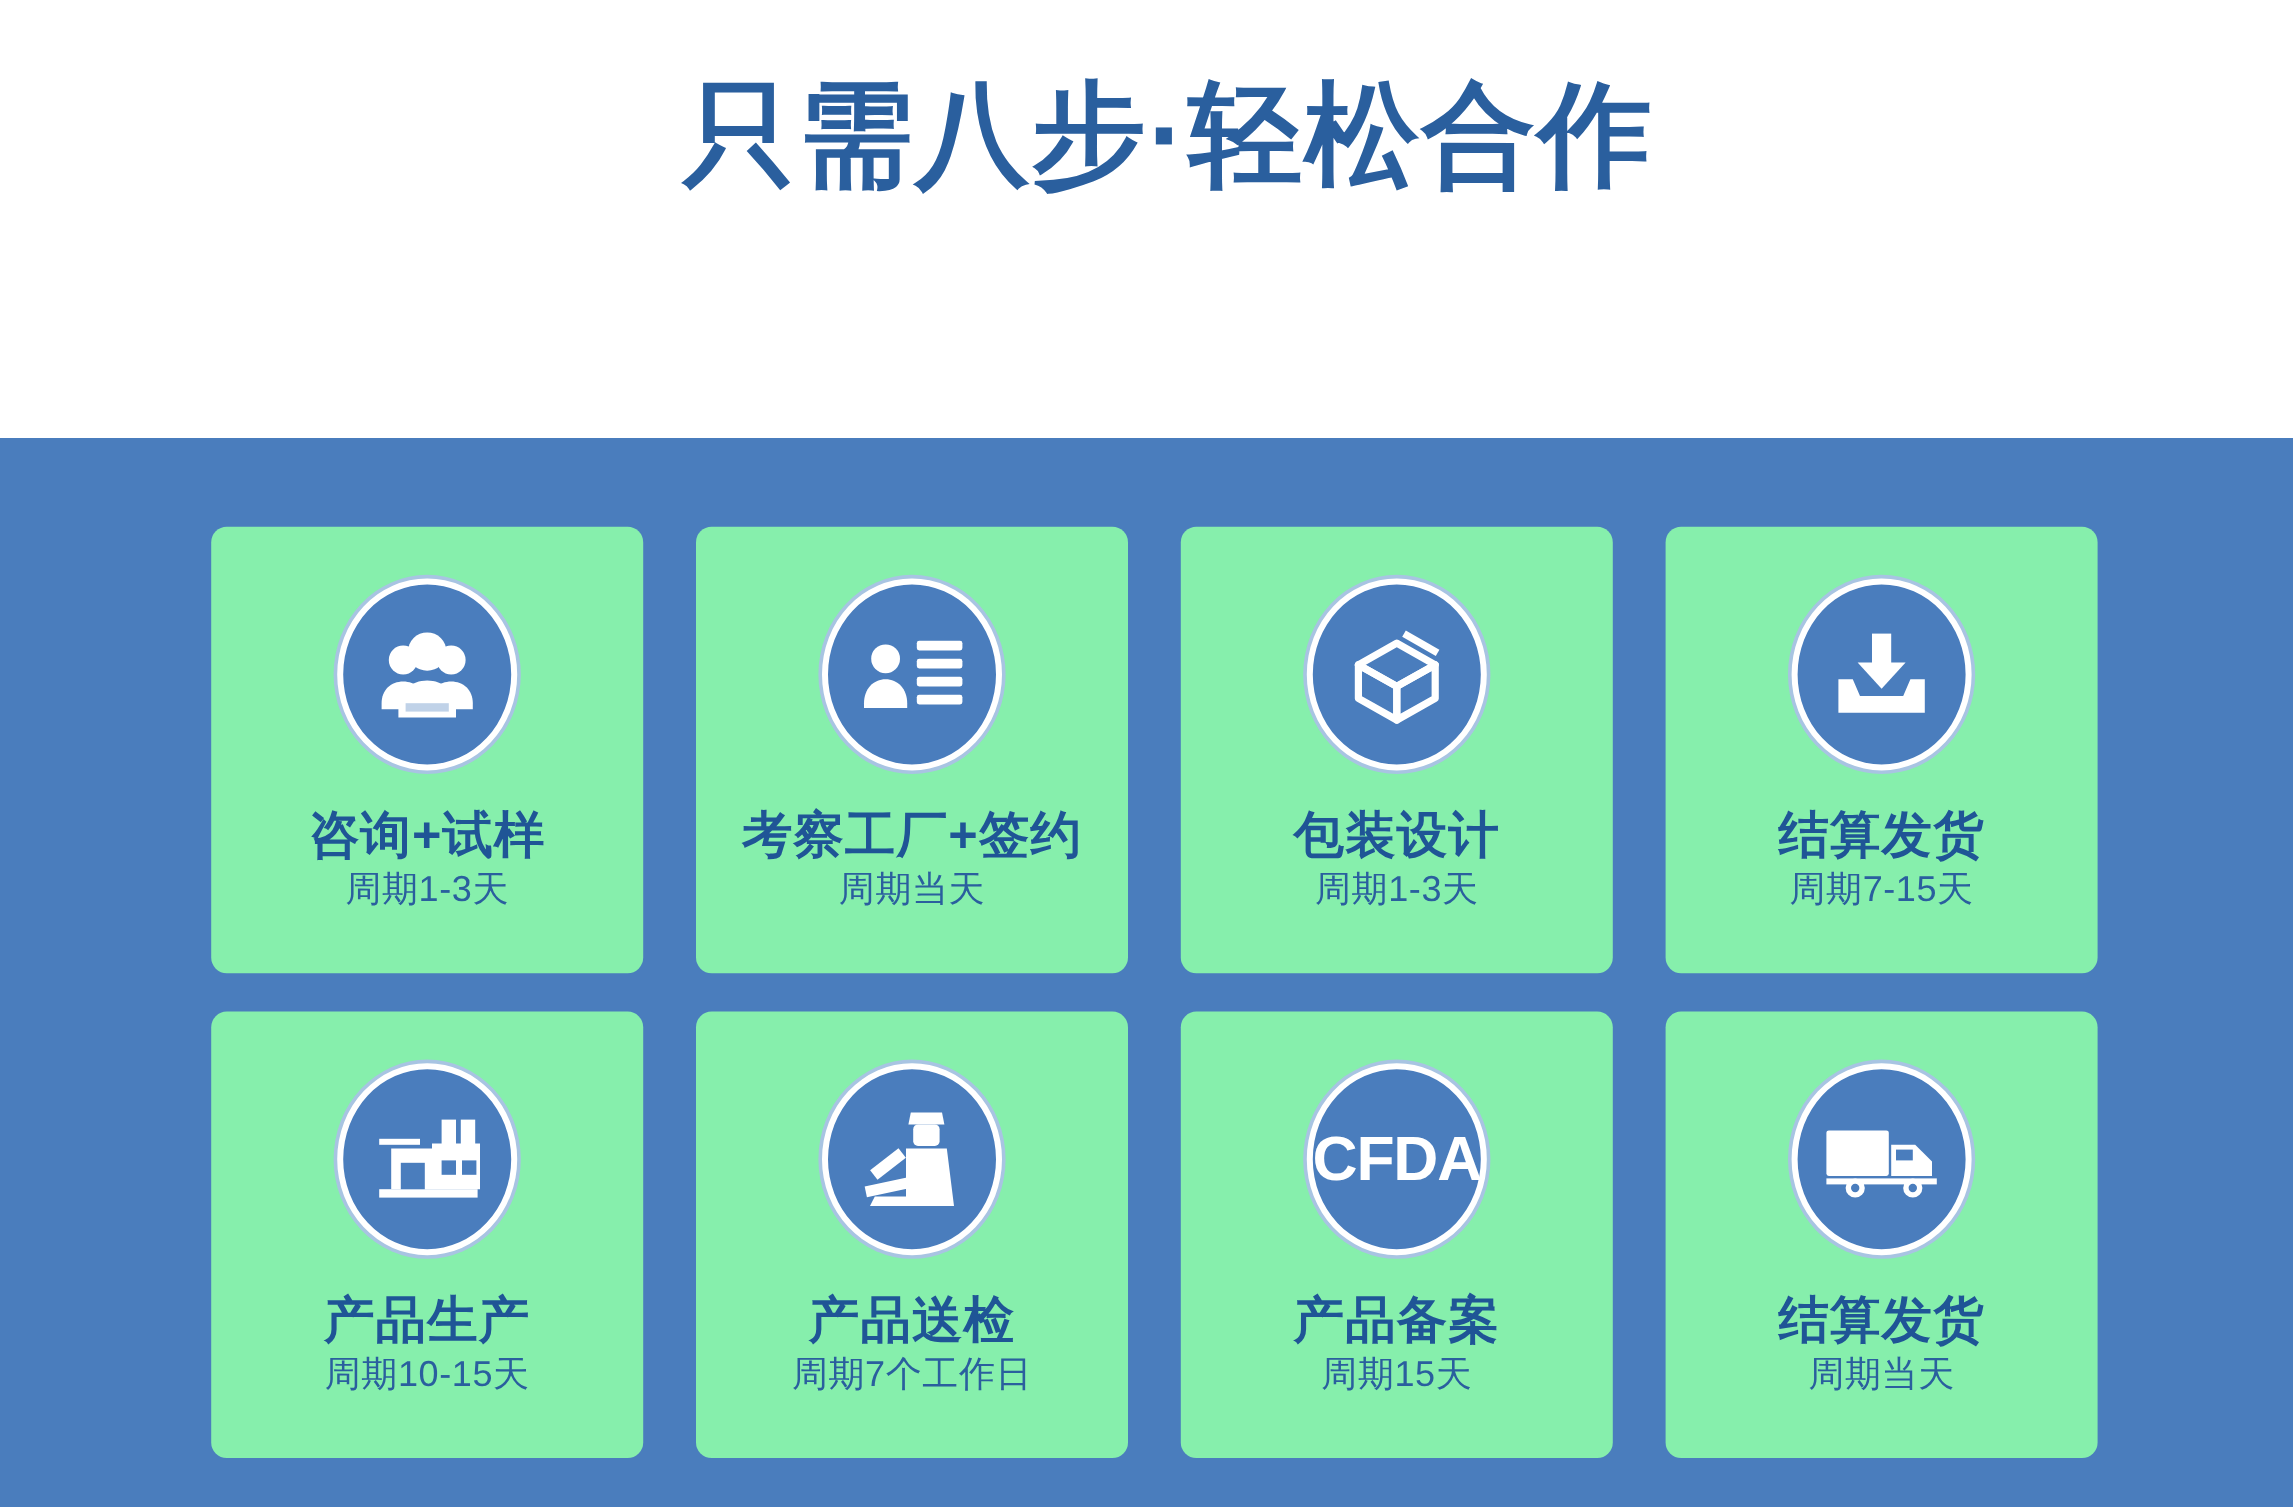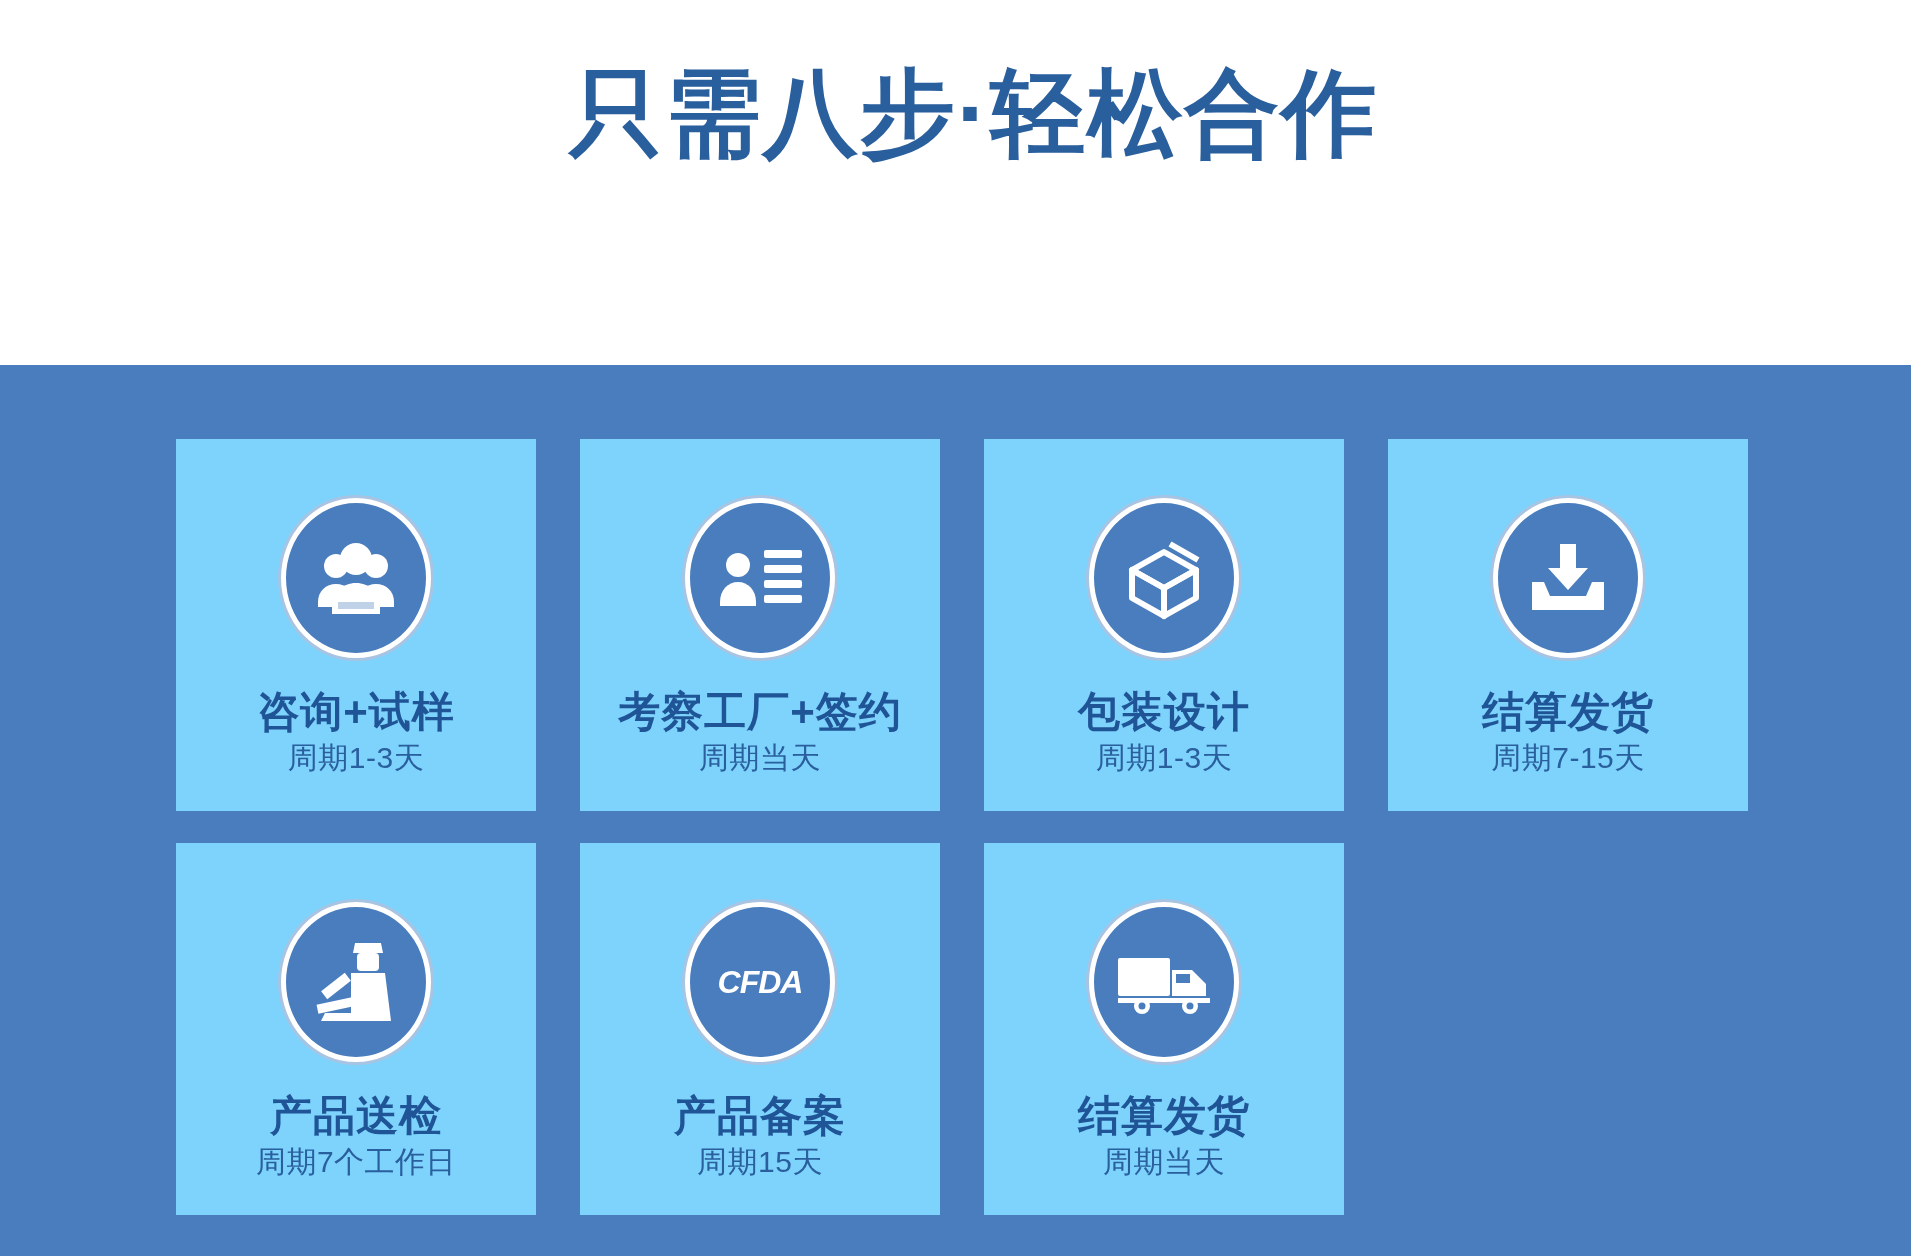--- a/index.html
+++ b/index.html
@@ -49,25 +49,26 @@
     position:absolute;
     left:176px;top:74px;
     width:1572px;
     display:grid;
     grid-template-columns:repeat(4,360px);
     grid-template-rows:repeat(2,372px);
     column-gap:44px;
     row-gap:32px;
   }
   .card{
-    background:#7dd3fc;
+    background:#86efac;
     display:flex;flex-direction:column;
     align-items:center;
     box-sizing:border-box;
-    padding-top:64px;
+    padding-top:48px;
+    border-radius:13px;
   }
   .icon-wrap{
     width:150px;height:150px;
     display:flex;align-items:center;justify-content:center;
   }
   .icon-circle{
     width:150px;height:150px;
     border-radius:50%;
     background:#4a7dbd;
     border:5px solid #ffffff;
@@ -87,26 +88,25 @@
   }
   .card-period{
     margin-top:10px;
     font-size:30px;
     color:#2a5f9e;
     letter-spacing:0.5px;
     white-space:nowrap;
     line-height:1;
   }
   .cfda-text{
-    font-size:32px;
+    font-size:52px;
     font-weight:bold;
     color:#ffffff;
     letter-spacing:-1px;
     font-family:"Liberation Sans","DejaVu Sans",sans-serif;
-    font-style:italic;
   }
 </style>
 </head>
 <body>
 
 <div class="page">
 
   <div class="header">
     <div class="title">只需八步·轻松合作</div>
   </div>
@@ -179,20 +179,41 @@
                 <path d="M24 30 L64 30 L44 52 Z"></path>
                 <path d="M8 44 L20 44 L26 58 L62 58 L68 44 L80 44 L80 72 L8 72 Z"></path>
               </g>
             </svg>
           </div>
         </div>
         <div class="card-title">结算发货</div>
         <div class="card-period">周期7-15天</div>
       </div>
 
+      <div class="card">
+        <div class="icon-wrap">
+          <div class="icon-circle">
+            <svg width="96" height="78" viewBox="0 0 96 78">
+              <g fill="#ffffff">
+                <rect x="8" y="22" width="34" height="5"></rect>
+                <rect x="60" y="6" width="12" height="26"></rect>
+                <rect x="76" y="6" width="12" height="26"></rect>
+                <path d="M18 30 L52 30 L52 64 L18 64 Z"></path>
+                <path d="M52 26 L92 26 L92 64 L52 64 Z"></path>
+                <rect x="8" y="64" width="82" height="7"></rect>
+                <rect x="26" y="42" width="20" height="22" fill="#4a7dbd"></rect>
+                <rect x="60" y="40" width="12" height="12" fill="#4a7dbd"></rect>
+                <rect x="77" y="40" width="12" height="12" fill="#4a7dbd"></rect>
+              </g>
+            </svg>
+          </div>
+        </div>
+        <div class="card-title">产品生产</div>
+        <div class="card-period">周期10-15天</div>
+      </div>
 
       <div class="card">
         <div class="icon-wrap">
           <div class="icon-circle">
             <svg width="90" height="86" viewBox="0 0 90 86">
               <g fill="#ffffff">
                 <path d="M44 4 L70 4 L72 14 L42 14 Z"></path>
                 <rect x="46" y="14" width="22" height="18" rx="4"></rect>
                 <path d="M40 34 L74 34 L80 82 L40 82 Z"></path>
                 <rect x="10" y="42" width="30" height="10" transform="rotate(-38 25 47)"></rect>

